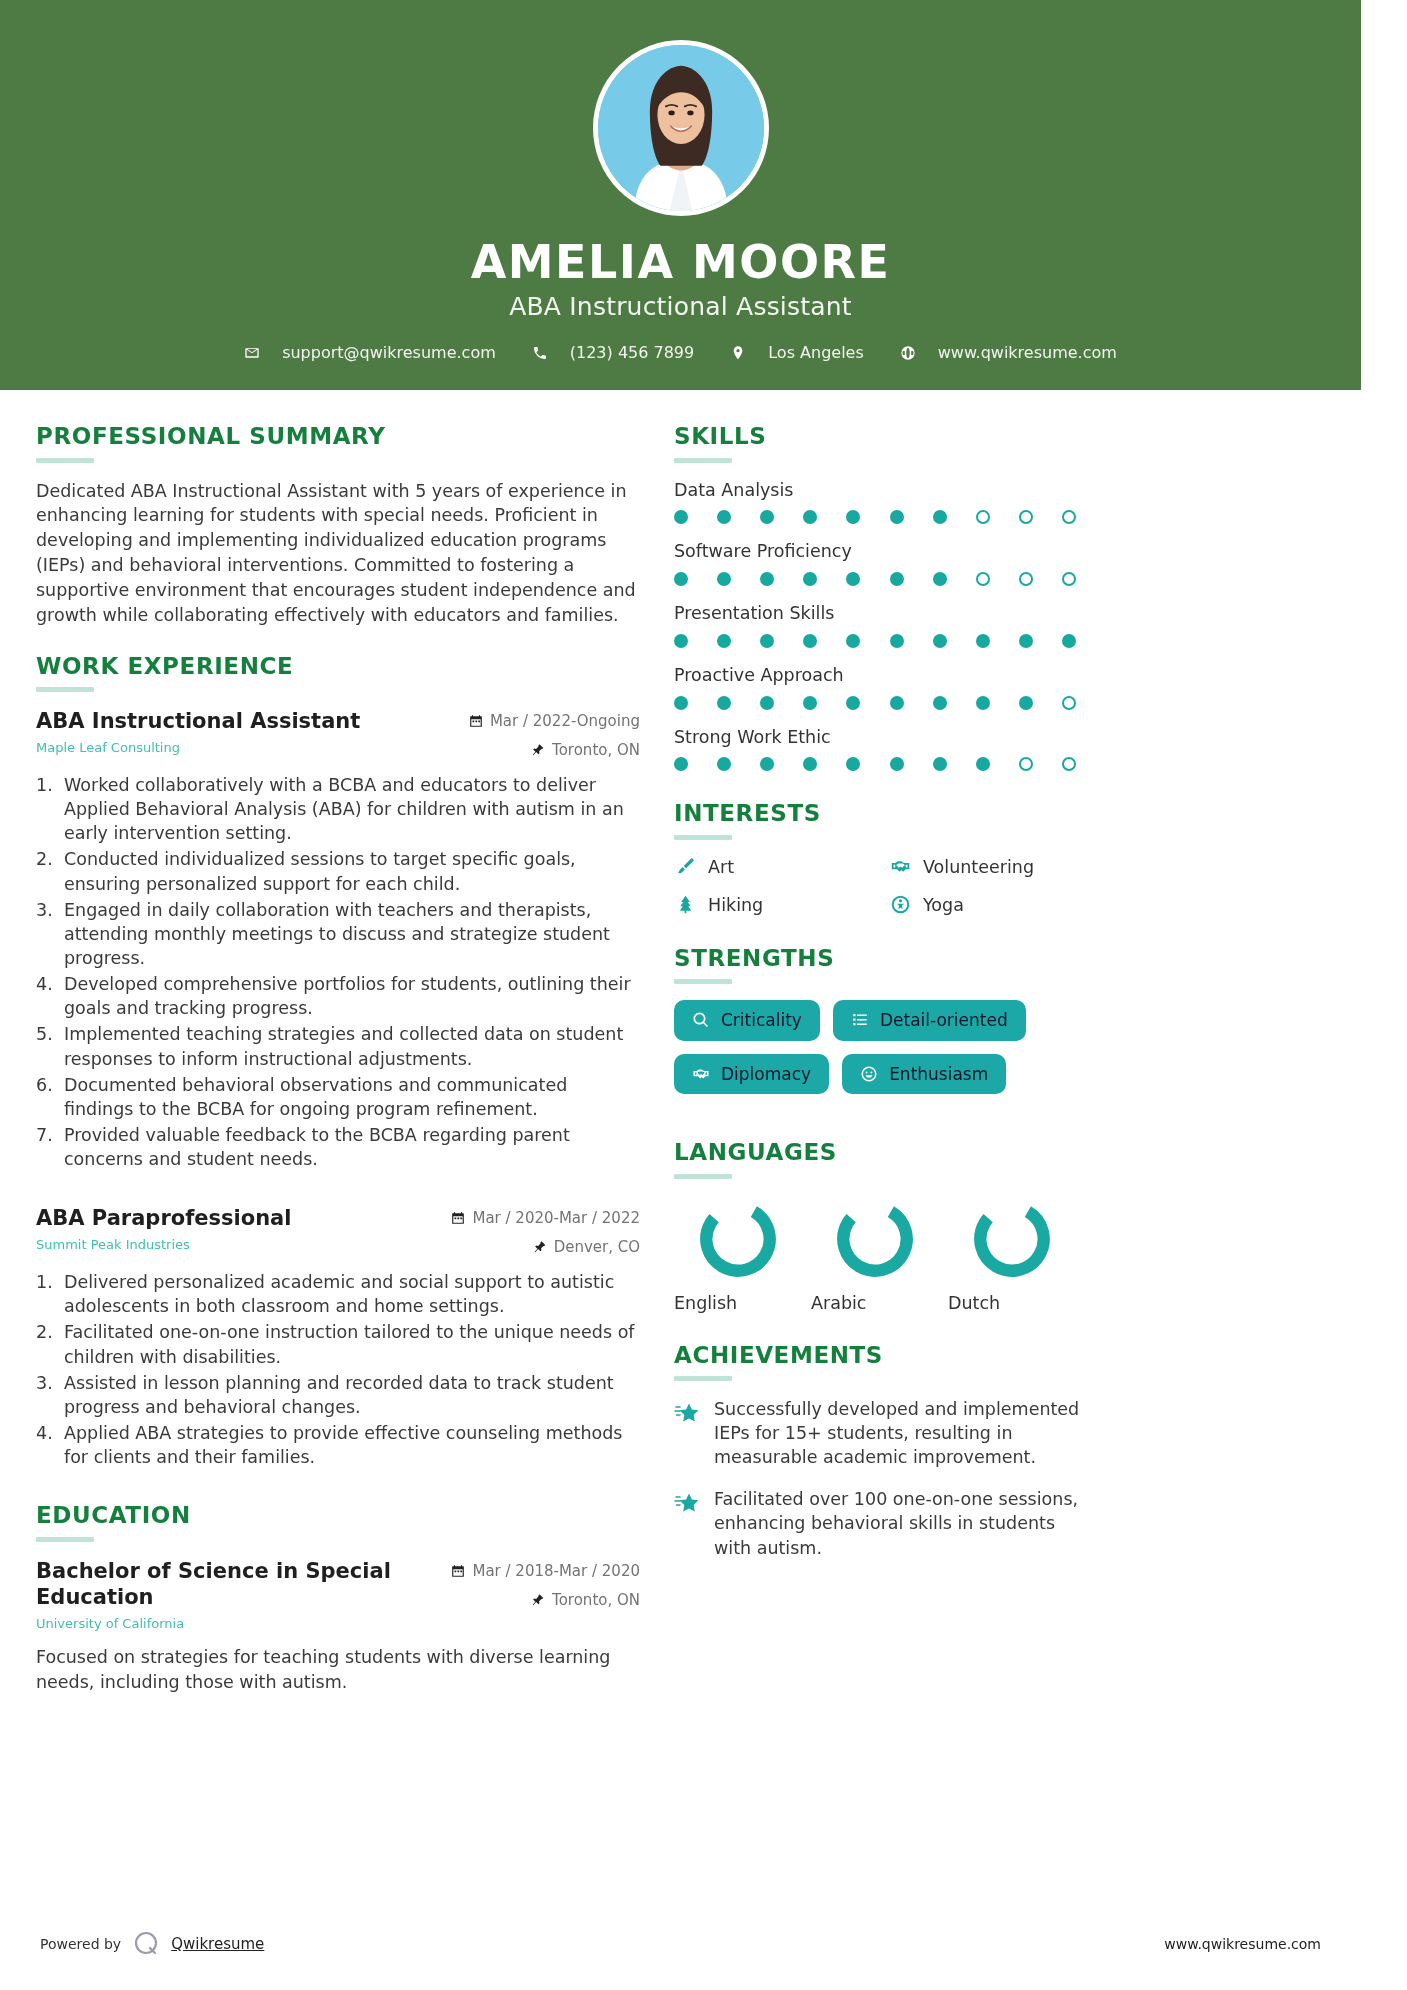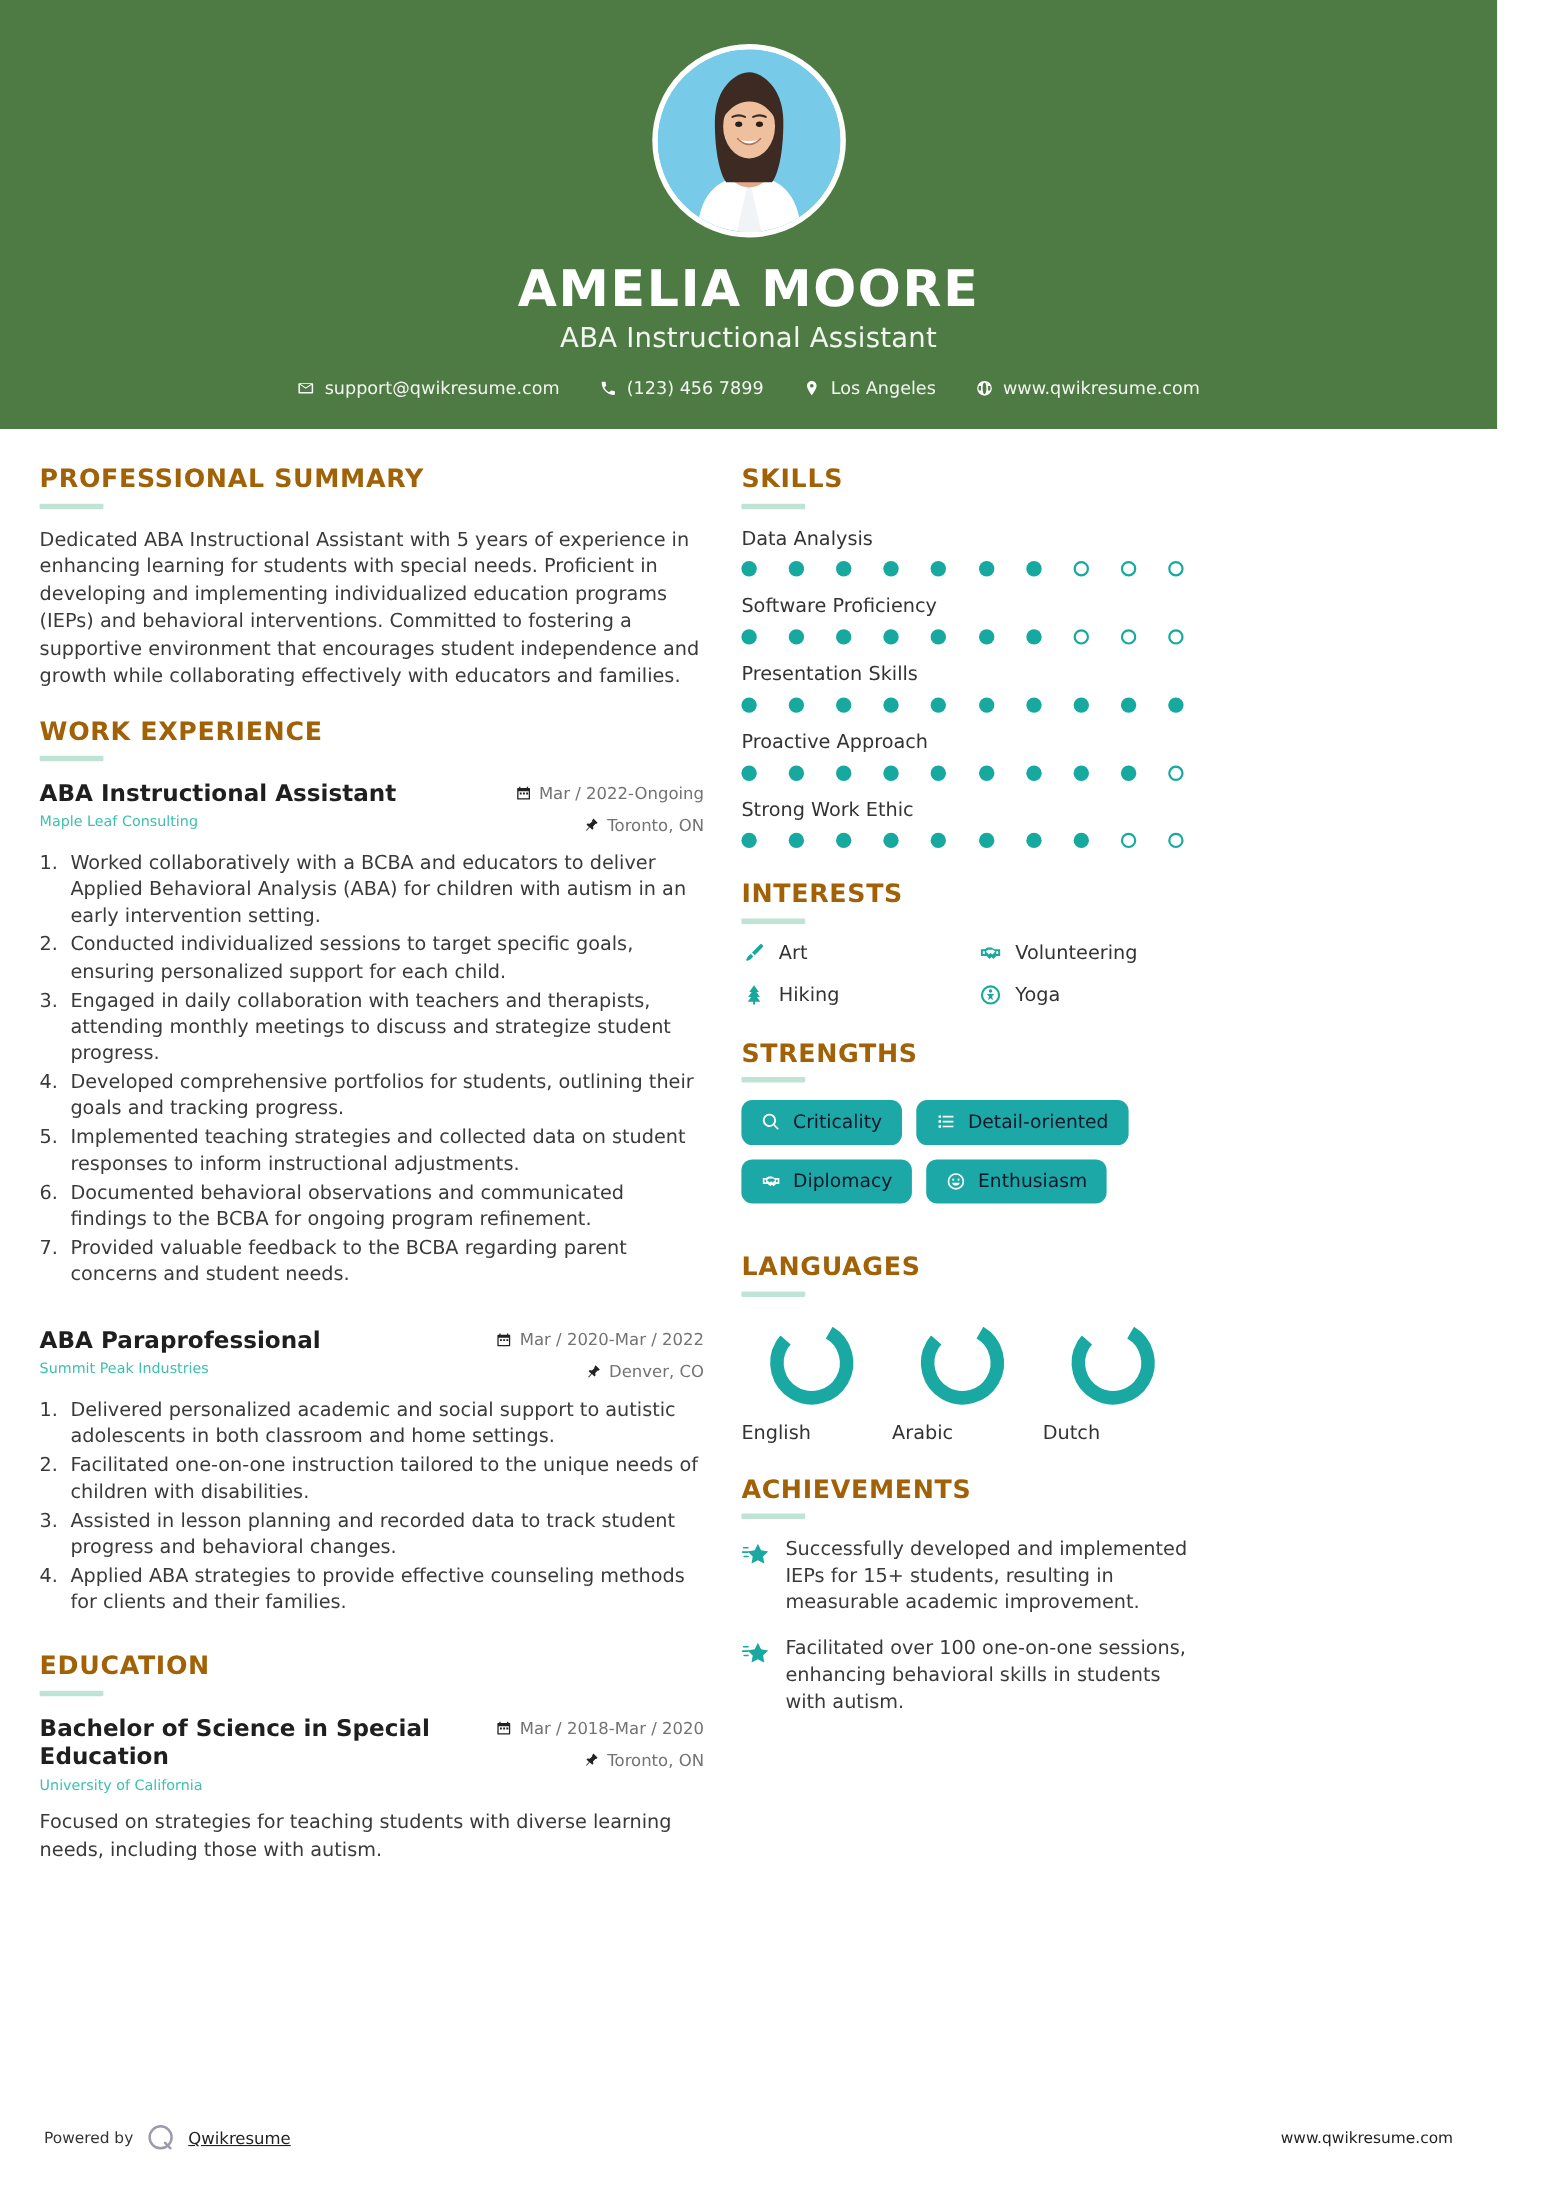--- a/index.html
+++ b/index.html
@@ -45,37 +45,37 @@
   .contact-bar {
     margin-top:22px;
     display:flex;
     justify-content:center;
     align-items:center;
     gap:0;
     flex-wrap:wrap;
     font-size:16px;
     color:#f3f6f1;
   }
-  .contact-item { display:flex; align-items:center; gap:9px; padding:0 18px; }
+  .contact-item { display:flex; align-items:center; gap:22px; padding:0 18px; }
   .contact-item .ci { display:inline-flex; width:16px; height:16px; align-items:center; justify-content:center; }
   .contact-item .ci svg { width:16px; height:16px; fill:#ffffff; }
   .contact-item .ctext { white-space:nowrap; }
 
   
   .body-wrap { display:flex; padding:34px 36px 0 36px; gap:34px; }
   .col-left { width:604px; flex:0 0 604px; }
   .col-right { width:420px; flex:0 0 420px; }
 
   
   .sec { margin-bottom:26px; }
   .sec-title {
     font-size:23px;
     font-weight:700;
     letter-spacing:.6px;
-    color:#a16207;
+    color:#15803d;
     text-transform:uppercase;
     line-height:1.1;
   }
   .sec-rule { width:58px; height:5px; background:#bfe3d4; margin-top:8px; border-radius:1px; }
   .sec-body { margin-top:16px; }
 
   
   .summary-text { font-size:17.5px; line-height:1.42; color:#3a3a3a; }
 
   

